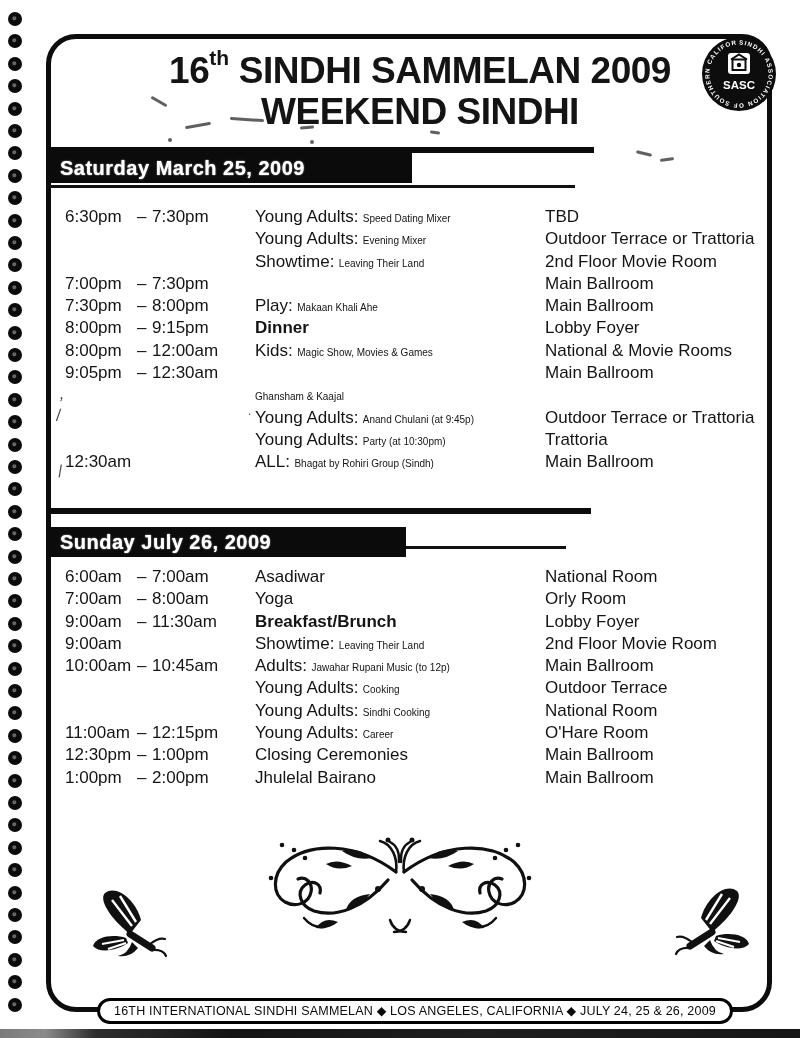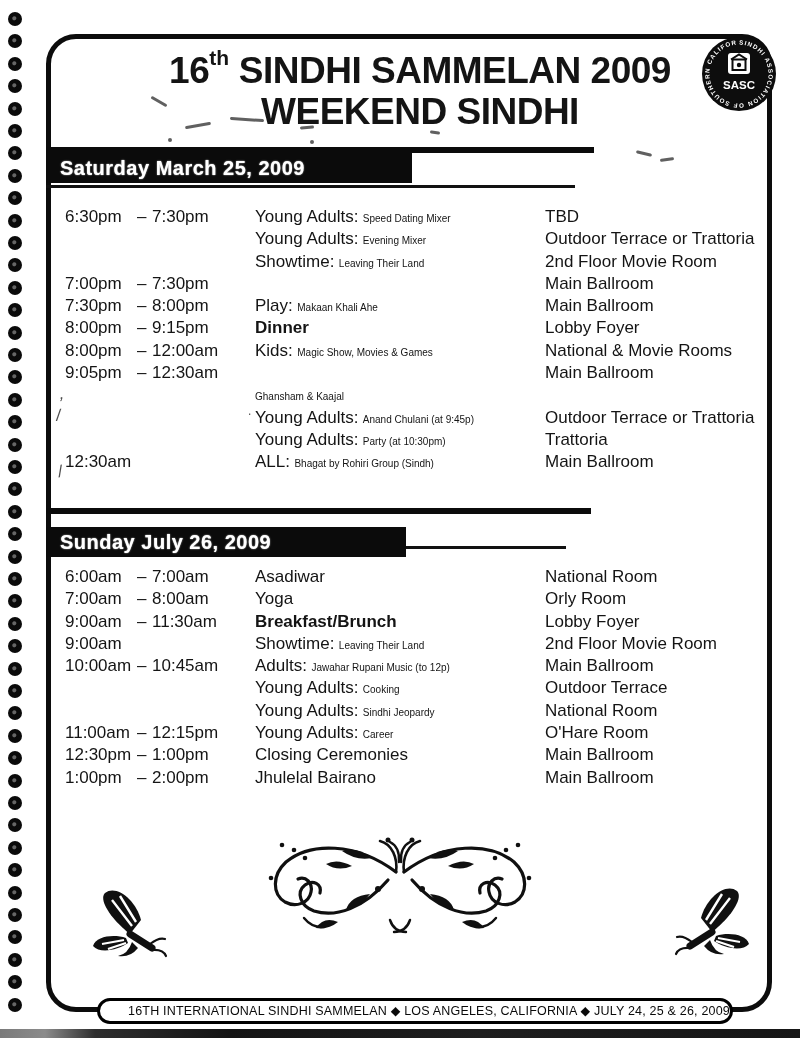--- a/index.html
+++ b/index.html
@@ -55,21 +55,21 @@
   .ev-detail{font-size:10px;}
   
   .flourish{position:absolute;left:252px;top:832px;width:296px;height:118px;}
   .butterfly{position:absolute;width:80px;height:86px;}
   .bf-left{left:88px;top:886px;}
   .bf-right{left:674px;top:884px;transform:scaleX(-1);}
   
   .footer-pill{
     position:absolute;left:97px;top:998px;width:630px;height:20px;
     background:#ffffff;border:3px solid #000;border-radius:13px;z-index:5;
-    text-align:right;line-height:20px;font-size:12.5px;letter-spacing:0.2px;
+    text-align:center;line-height:20px;font-size:12.5px;letter-spacing:0.2px;
     white-space:nowrap;color:#0a0a0a;
   }
   .bottom-strip{
     position:absolute;left:0;top:1029px;width:800px;height:9px;
     background:linear-gradient(90deg,#7a7a7a 0,#8b8b8b 45px,#2e2e2e 95px,#141414 230px,#1e1e1e 60%,#161616 100%);
   }
   
   .noise{position:absolute;background:#2b2b2b;border-radius:2px;opacity:0.75;}
   .nz1{left:185px;top:124px;width:26px;height:3px;transform:rotate(-10deg);}
   .nz2{left:230px;top:118px;width:34px;height:3px;transform:rotate(4deg);}
@@ -284,21 +284,21 @@
         <span class="c-dash">–</span>
         <span class="c-end">10:45am</span>
         <span class="c-event"><span class="ev-prefix">Adults:</span> <span class="ev-detail">Jawahar Rupani Music (to 12p)</span></span>
         <span class="c-loc">Main Ballroom</span>
       </div>
       <div class="srow">
         <span class="c-event"><span class="ev-prefix">Young Adults:</span> <span class="ev-detail">Cooking</span></span>
         <span class="c-loc">Outdoor Terrace</span>
       </div>
       <div class="srow">
-        <span class="c-event"><span class="ev-prefix">Young Adults:</span> <span class="ev-detail">Sindhi Jeopardy</span></span>
+        <span class="c-event"><span class="ev-prefix">Young Adults:</span> <span class="ev-detail">Sindhi Cooking</span></span>
         <span class="c-loc">National Room</span>
       </div>
       <div class="srow">
         <span class="c-start">11:00am</span>
         <span class="c-dash">–</span>
         <span class="c-end">12:15pm</span>
         <span class="c-event"><span class="ev-prefix">Young Adults:</span> <span class="ev-detail">Career</span></span>
         <span class="c-loc">O'Hare Room</span>
       </div>
       <div class="srow">

